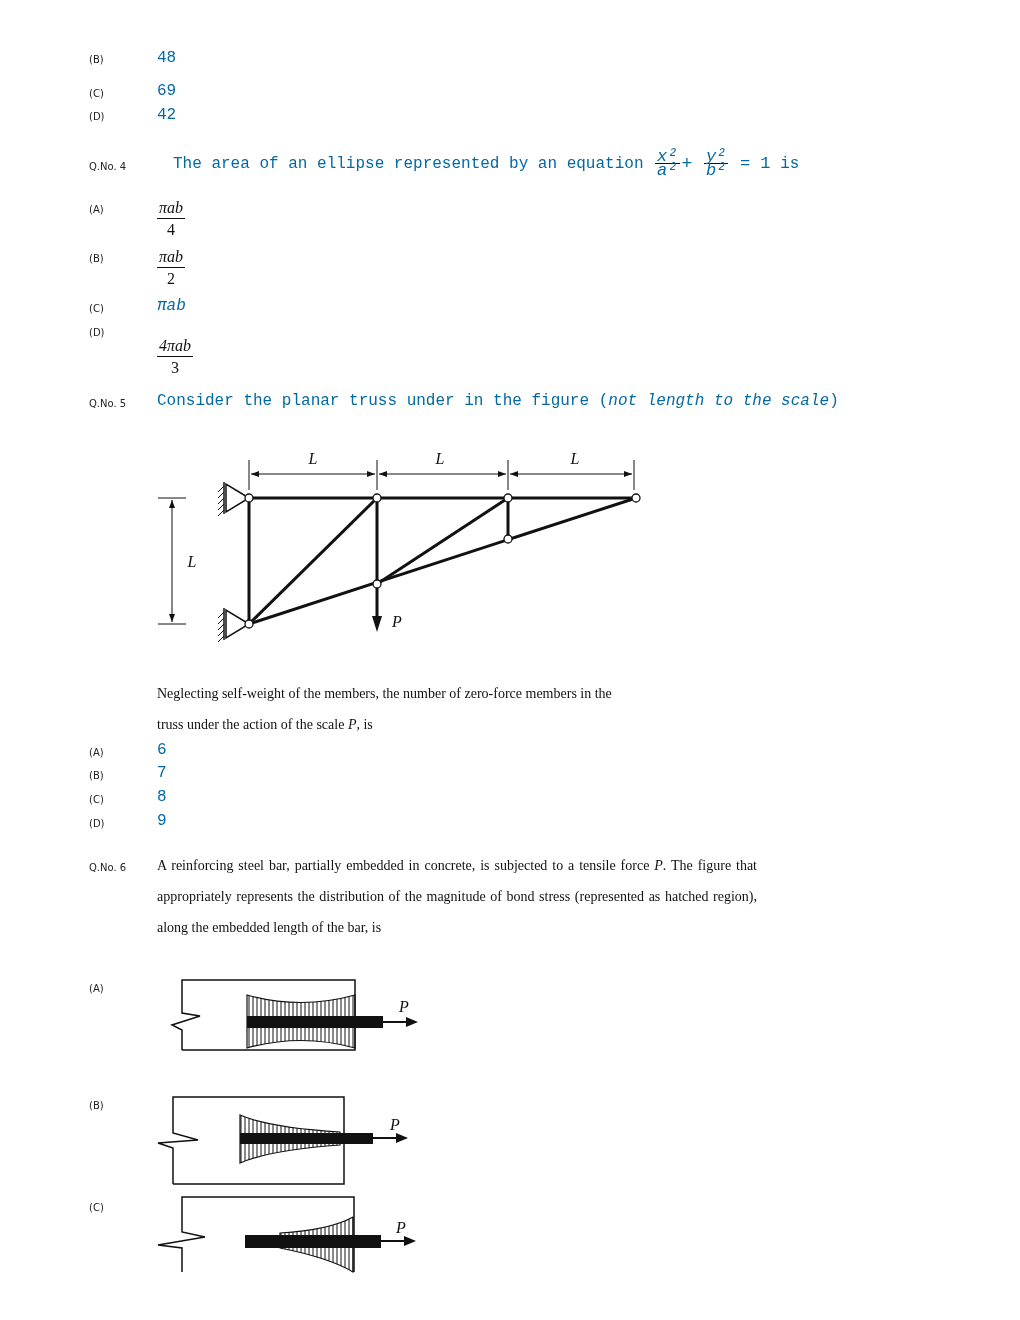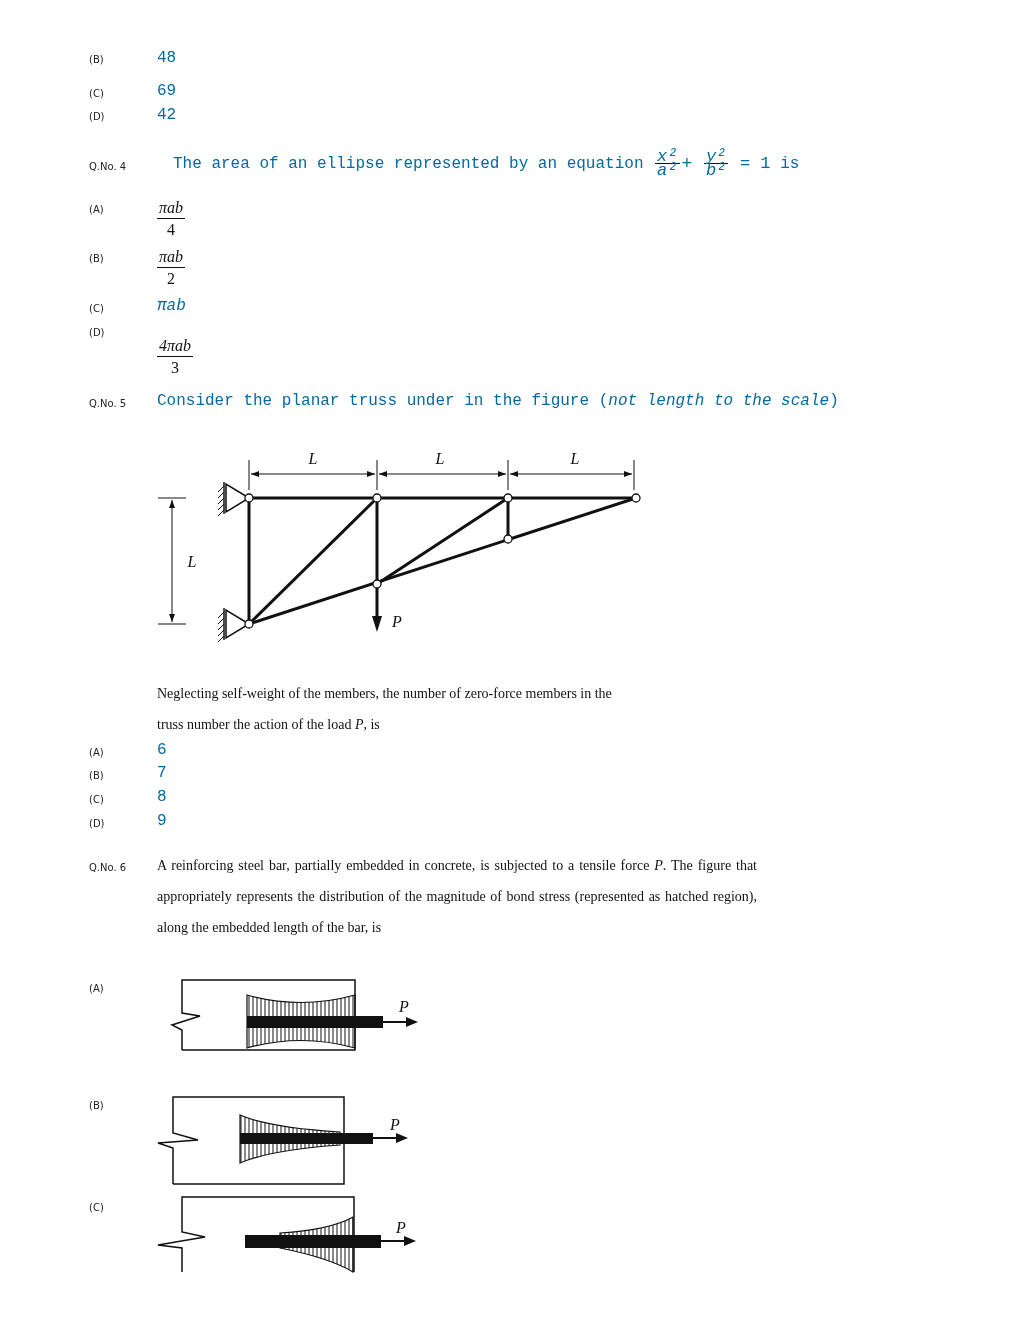--- a/index.html
+++ b/index.html
@@ -154,21 +154,21 @@
     <path d="M280,1233 Q330,1230 353,1217 L353,1272 Q330,1258 280,1248 Z" fill="url(#hatch)" stroke-width="1.2"></path>
     <rect x="245" y="1235" width="136" height="13" fill="#111" stroke="none"></rect>
     <line x1="381" y1="1241" x2="408" y2="1241" stroke-width="2"></line>
     <path d="M404,1236 L416,1241 L404,1246 Z" fill="#111" stroke="none"></path>
     <text x="396" y="1233" font-family="Liberation Serif, serif" font-style="italic" font-size="16" fill="#111" stroke="none">P</text>
   </g>
 </svg>
 
 <div class="qtext" style="top:678px; line-height:31px;">
   <span>Neglecting self-weight of the members, the number of zero-force members in the</span><br>
-  <span>truss number the action of the load </span><span class="it">P</span><span>, is</span>
+  <span>truss under the action of the scale </span><span class="it">P</span><span>, is</span>
 </div>
 
 <span class="lbl" style="top:747px">(A)</span>
 <span class="val" style="top:741px">6</span>
 <span class="lbl" style="top:770px">(B)</span>
 <span class="val" style="top:764px">7</span>
 <span class="lbl" style="top:794px">(C)</span>
 <span class="val" style="top:788px">8</span>
 <span class="lbl" style="top:818px">(D)</span>
 <span class="val" style="top:812px">9</span>

